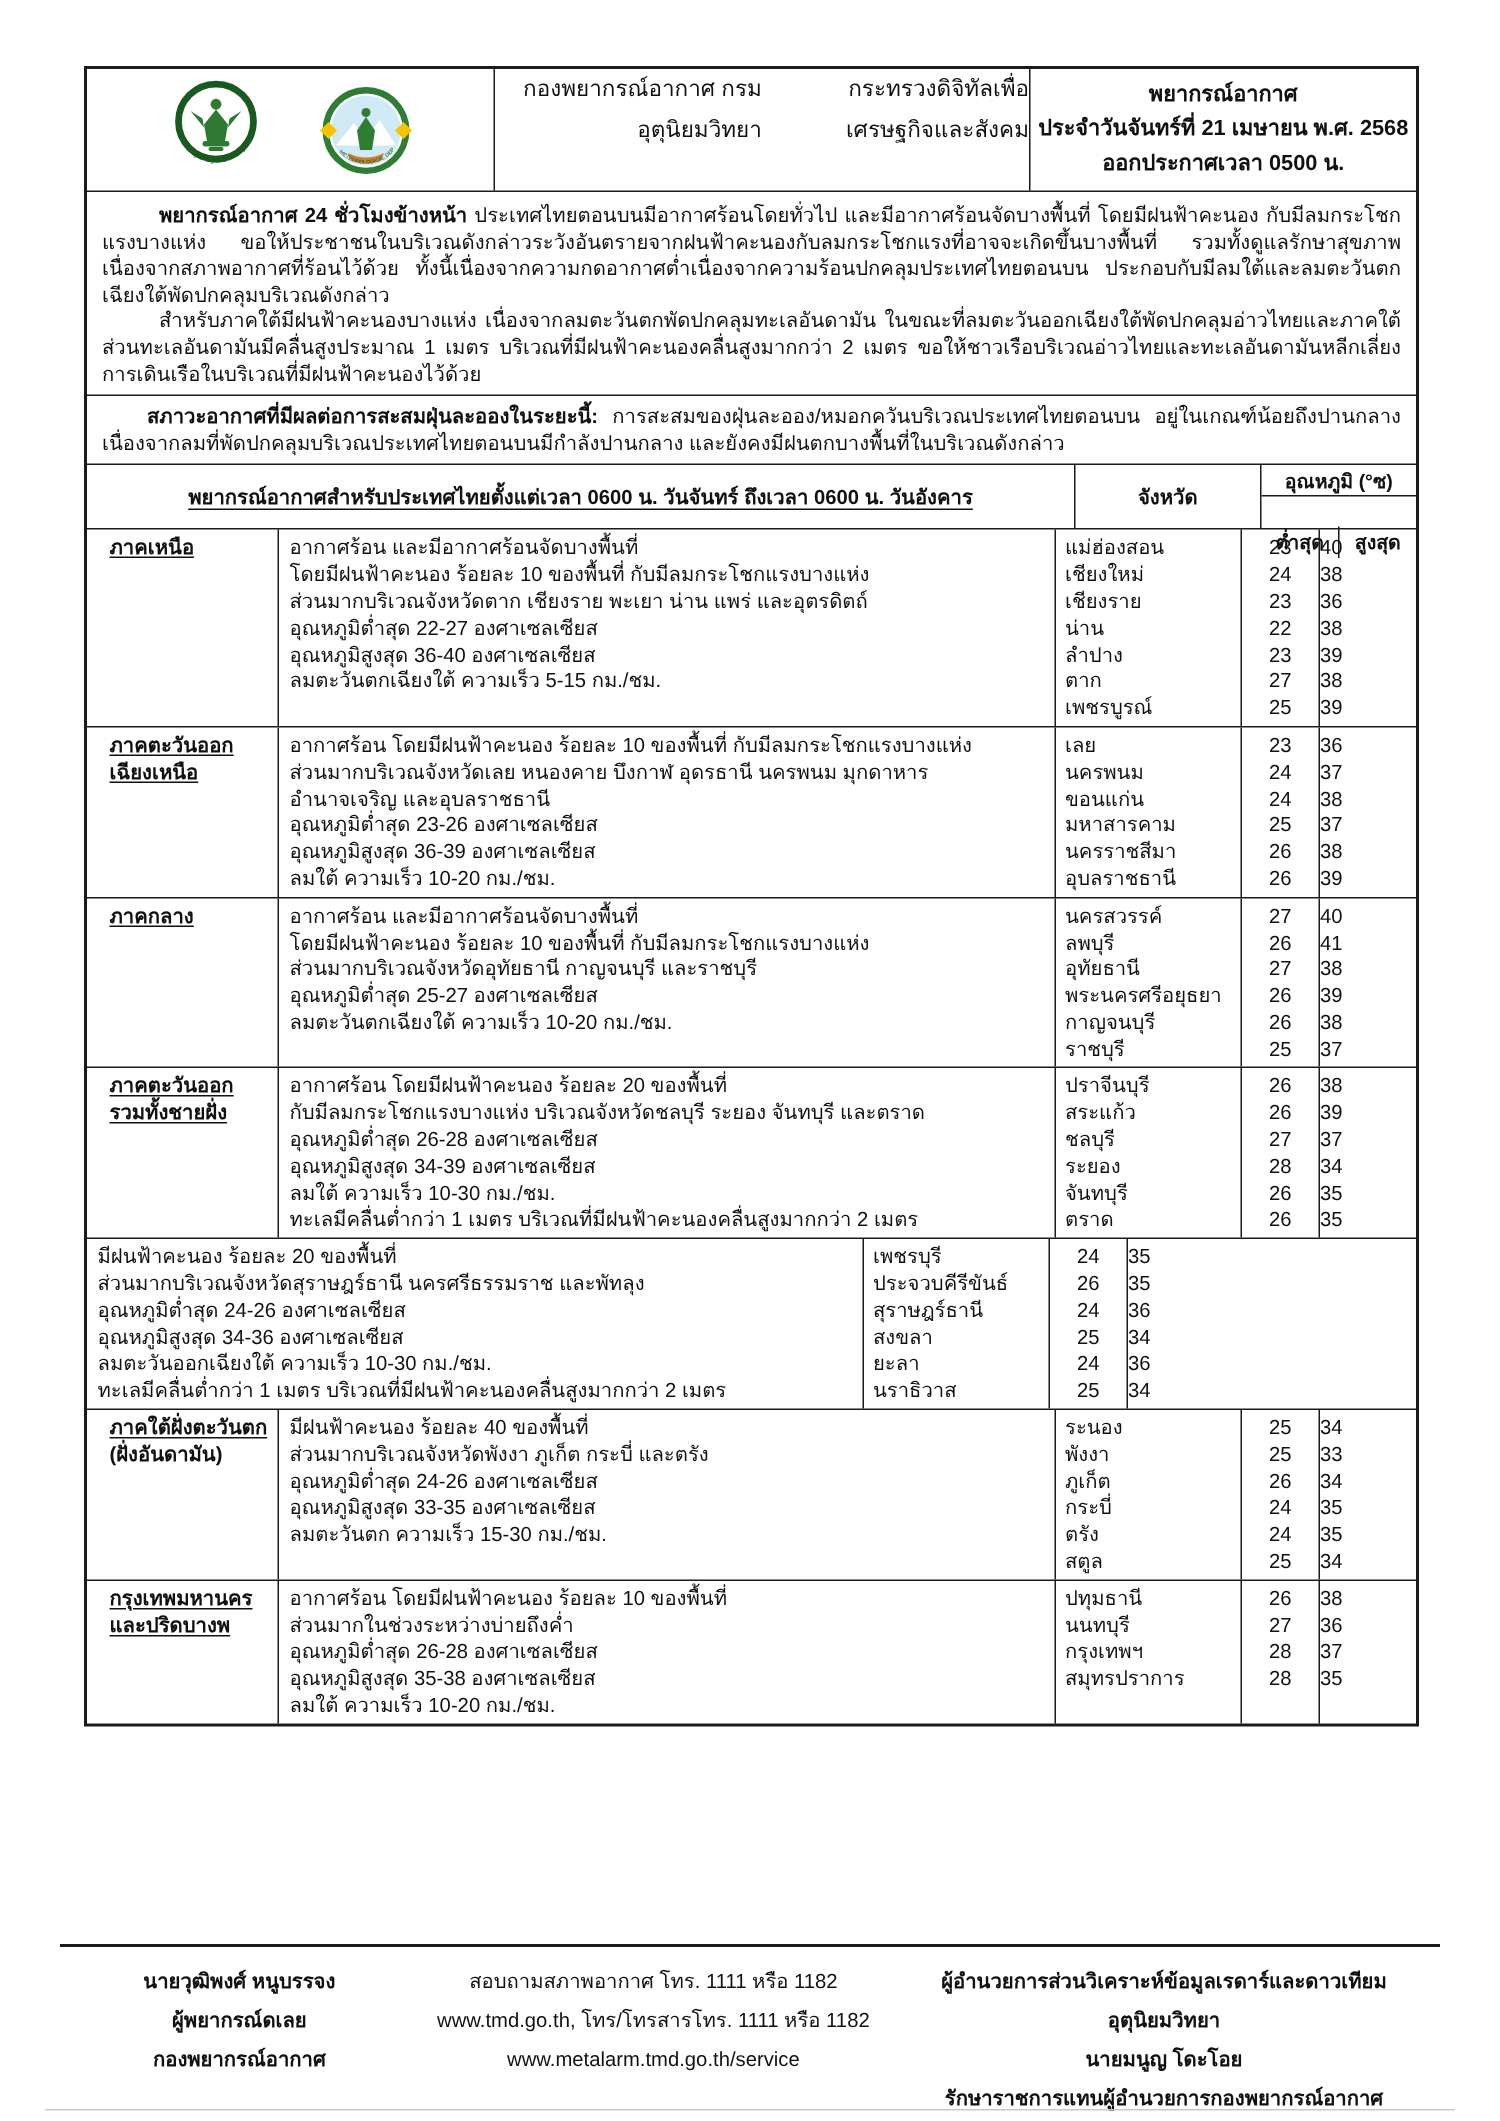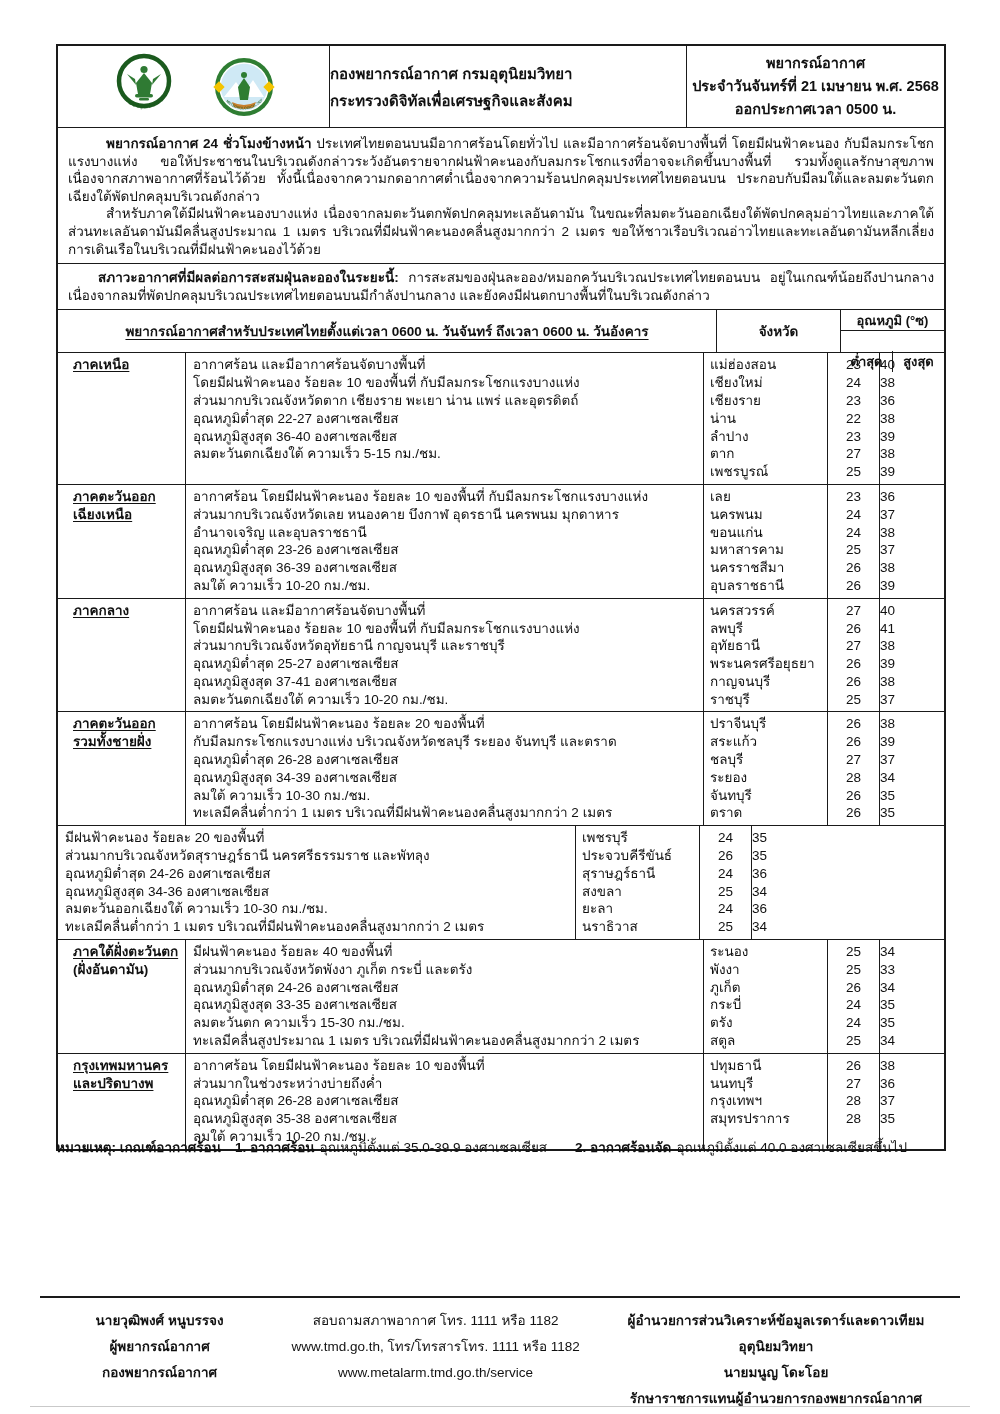--- a/index.html
+++ b/index.html
@@ -5,21 +5,21 @@
   * { box-sizing: border-box; margin: 0; padding: 0; }
   html,body { background:#e9e9e9; }
   body { font-family: "Liberation Sans", "DejaVu Sans", sans-serif; color:#111; }
   .page { position:relative; width:1000px; height:1414px; background:#fff; margin:0 auto; overflow:hidden; }
 
   .content { position:absolute; left:56px; top:44px; width:890px; border:2px solid #1a1a1a; background:#fff; }
 
   
   .hbox { display:flex; height:82px; border-bottom:1px solid #1a1a1a; }
   .h-logos { width:272px; border-right:1px solid #1a1a1a; display:flex; align-items:center; justify-content:center; gap:36px; }
-  .h-org { width:357px; border-right:1px solid #1a1a1a; display:flex; flex-direction:column; justify-content:center; text-align:left; font-weight:bold; font-size:15px; line-height:27px; }
+  .h-org { width:357px; border-right:1px solid #1a1a1a; display:flex; justify-content:center; text-align:right; font-weight:normal; font-size:15px; line-height:27px; }
   .h-issue { flex:1; display:flex; flex-direction:column; justify-content:center; text-align:center; font-weight:bold; font-size:14.5px; line-height:23px; }
 
   
   .summary { padding:7px 10px 5px 10px; font-size:13.5px; line-height:17.6px; text-align:justify; }
   .summary p { text-indent:38px; }
   .lead { font-weight:bold; }
 
   .dust { border-top:1px solid #1a1a1a; padding:5px 10px; font-size:13.5px; line-height:17.6px; text-align:justify; }
   .dust p { text-indent:30px; }
 
@@ -210,21 +210,20 @@
           </div>
           <div class="row">
             <div class="cell c-region">
               <div class="rtitle">ภาคกลาง</div>
             </div>
             <div class="cell c-fc">
               <div class="fline">อากาศร้อน และมีอากาศร้อนจัดบางพื้นที่</div>
               <div class="fline">โดยมีฝนฟ้าคะนอง ร้อยละ 10 ของพื้นที่ กับมีลมกระโชกแรงบางแห่ง</div>
               <div class="fline">ส่วนมากบริเวณจังหวัดอุทัยธานี กาญจนบุรี และราชบุรี</div>
               <div class="fline">อุณหภูมิต่ำสุด 25-27 องศาเซลเซียส</div>
-              <div class="fline">อุณหภูมิสูงสุด 37-41 องศาเซลเซียส</div>
               <div class="fline">ลมตะวันตกเฉียงใต้ ความเร็ว 10-20 กม./ชม.</div>
             </div>
             <div class="cell c-prov">
               <div class="pline">นครสวรรค์</div>
               <div class="pline">ลพบุรี</div>
               <div class="pline">อุทัยธานี</div>
               <div class="pline">พระนครศรีอยุธยา</div>
               <div class="pline">กาญจนบุรี</div>
               <div class="pline">ราชบุรี</div>
             </div>
@@ -321,21 +320,20 @@
             <div class="cell c-region">
               <div class="rtitle">ภาคใต้ฝั่งตะวันตก</div>
               <div class="rsub">(ฝั่งอันดามัน)</div>
             </div>
             <div class="cell c-fc">
               <div class="fline">มีฝนฟ้าคะนอง ร้อยละ 40 ของพื้นที่</div>
               <div class="fline">ส่วนมากบริเวณจังหวัดพังงา ภูเก็ต กระบี่ และตรัง</div>
               <div class="fline">อุณหภูมิต่ำสุด 24-26 องศาเซลเซียส</div>
               <div class="fline">อุณหภูมิสูงสุด 33-35 องศาเซลเซียส</div>
               <div class="fline">ลมตะวันตก ความเร็ว 15-30 กม./ชม.</div>
-              <div class="fline">ทะเลมีคลื่นสูงประมาณ 1 เมตร บริเวณที่มีฝนฟ้าคะนองคลื่นสูงมากกว่า 2 เมตร</div>
             </div>
             <div class="cell c-prov">
               <div class="pline">ระนอง</div>
               <div class="pline">พังงา</div>
               <div class="pline">ภูเก็ต</div>
               <div class="pline">กระบี่</div>
               <div class="pline">ตรัง</div>
               <div class="pline">สตูล</div>
             </div>
             <div class="cell c-min">
@@ -383,29 +381,26 @@
               <div class="tline">38</div>
               <div class="tline">36</div>
               <div class="tline">37</div>
               <div class="tline">35</div>
             </div>
           </div>
         </div>
     </div>
   </div>
 
-  <div class="note">
-    <b>หมายเหตุ: เกณฑ์อากาศร้อน</b><b class="gap1">1. อากาศร้อน</b><span class="sp">อุณหภูมิตั้งแต่ 35.0-39.9 องศาเซลเซียส</span><b class="gap2">2. อากาศร้อนจัด</b><span class="sp">อุณหภูมิตั้งแต่ 40.0 องศาเซลเซียสขึ้นไป</span>
-  </div>
 
   <div class="footer-rule"></div>
   <div class="footer">
     <div class="f-left">
       <div>นายวุฒิพงศ์ หนูบรรจง</div>
-      <div>ผู้พยากรณ์อากาศ</div>
+      <div>ผู้พยากรณ์ดเลย</div>
       <div>กองพยากรณ์อากาศ</div>
     </div>
     <div class="f-center">
       <div>สอบถามสภาพอากาศ โทร. 1111 หรือ 1182</div>
       <div>www.tmd.go.th, โทร/โทรสารโทร. 1111 หรือ 1182</div>
       <div>www.metalarm.tmd.go.th/service</div>
     </div>
     <div class="f-right">
       <div>ผู้อำนวยการส่วนวิเคราะห์ข้อมูลเรดาร์และดาวเทียมอุตุนิยมวิทยา</div>
       <div>นายมนูญ โดะโอย</div>

